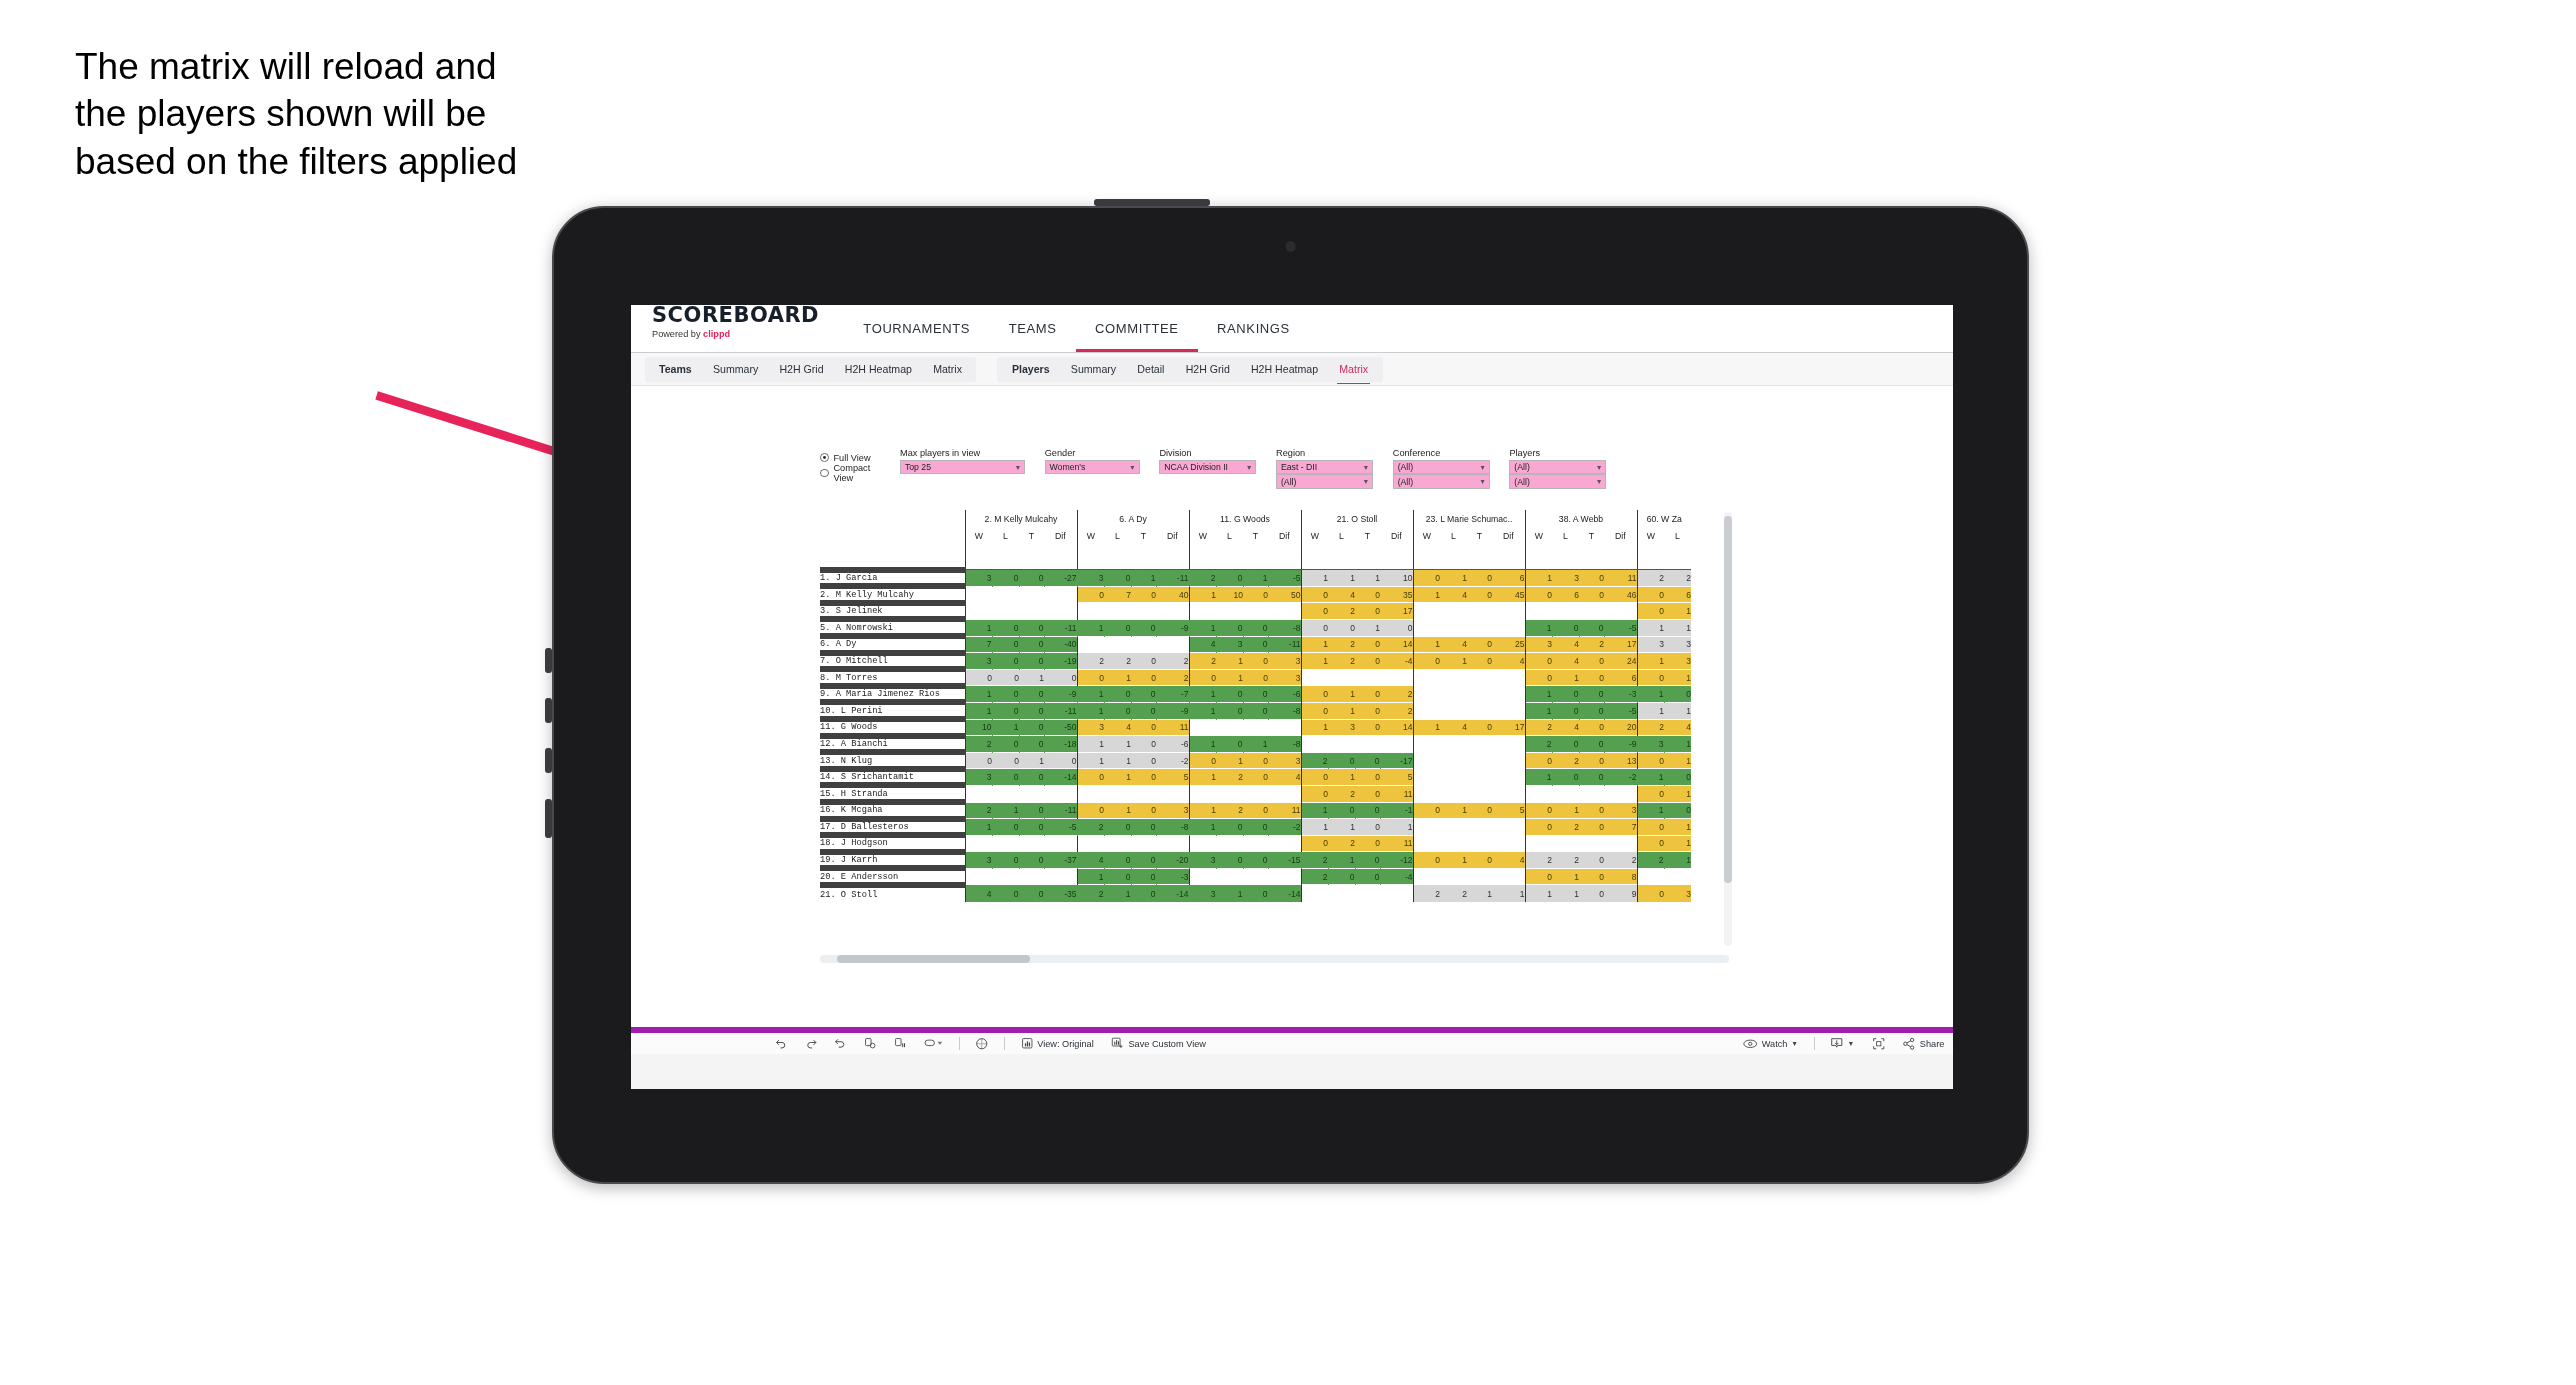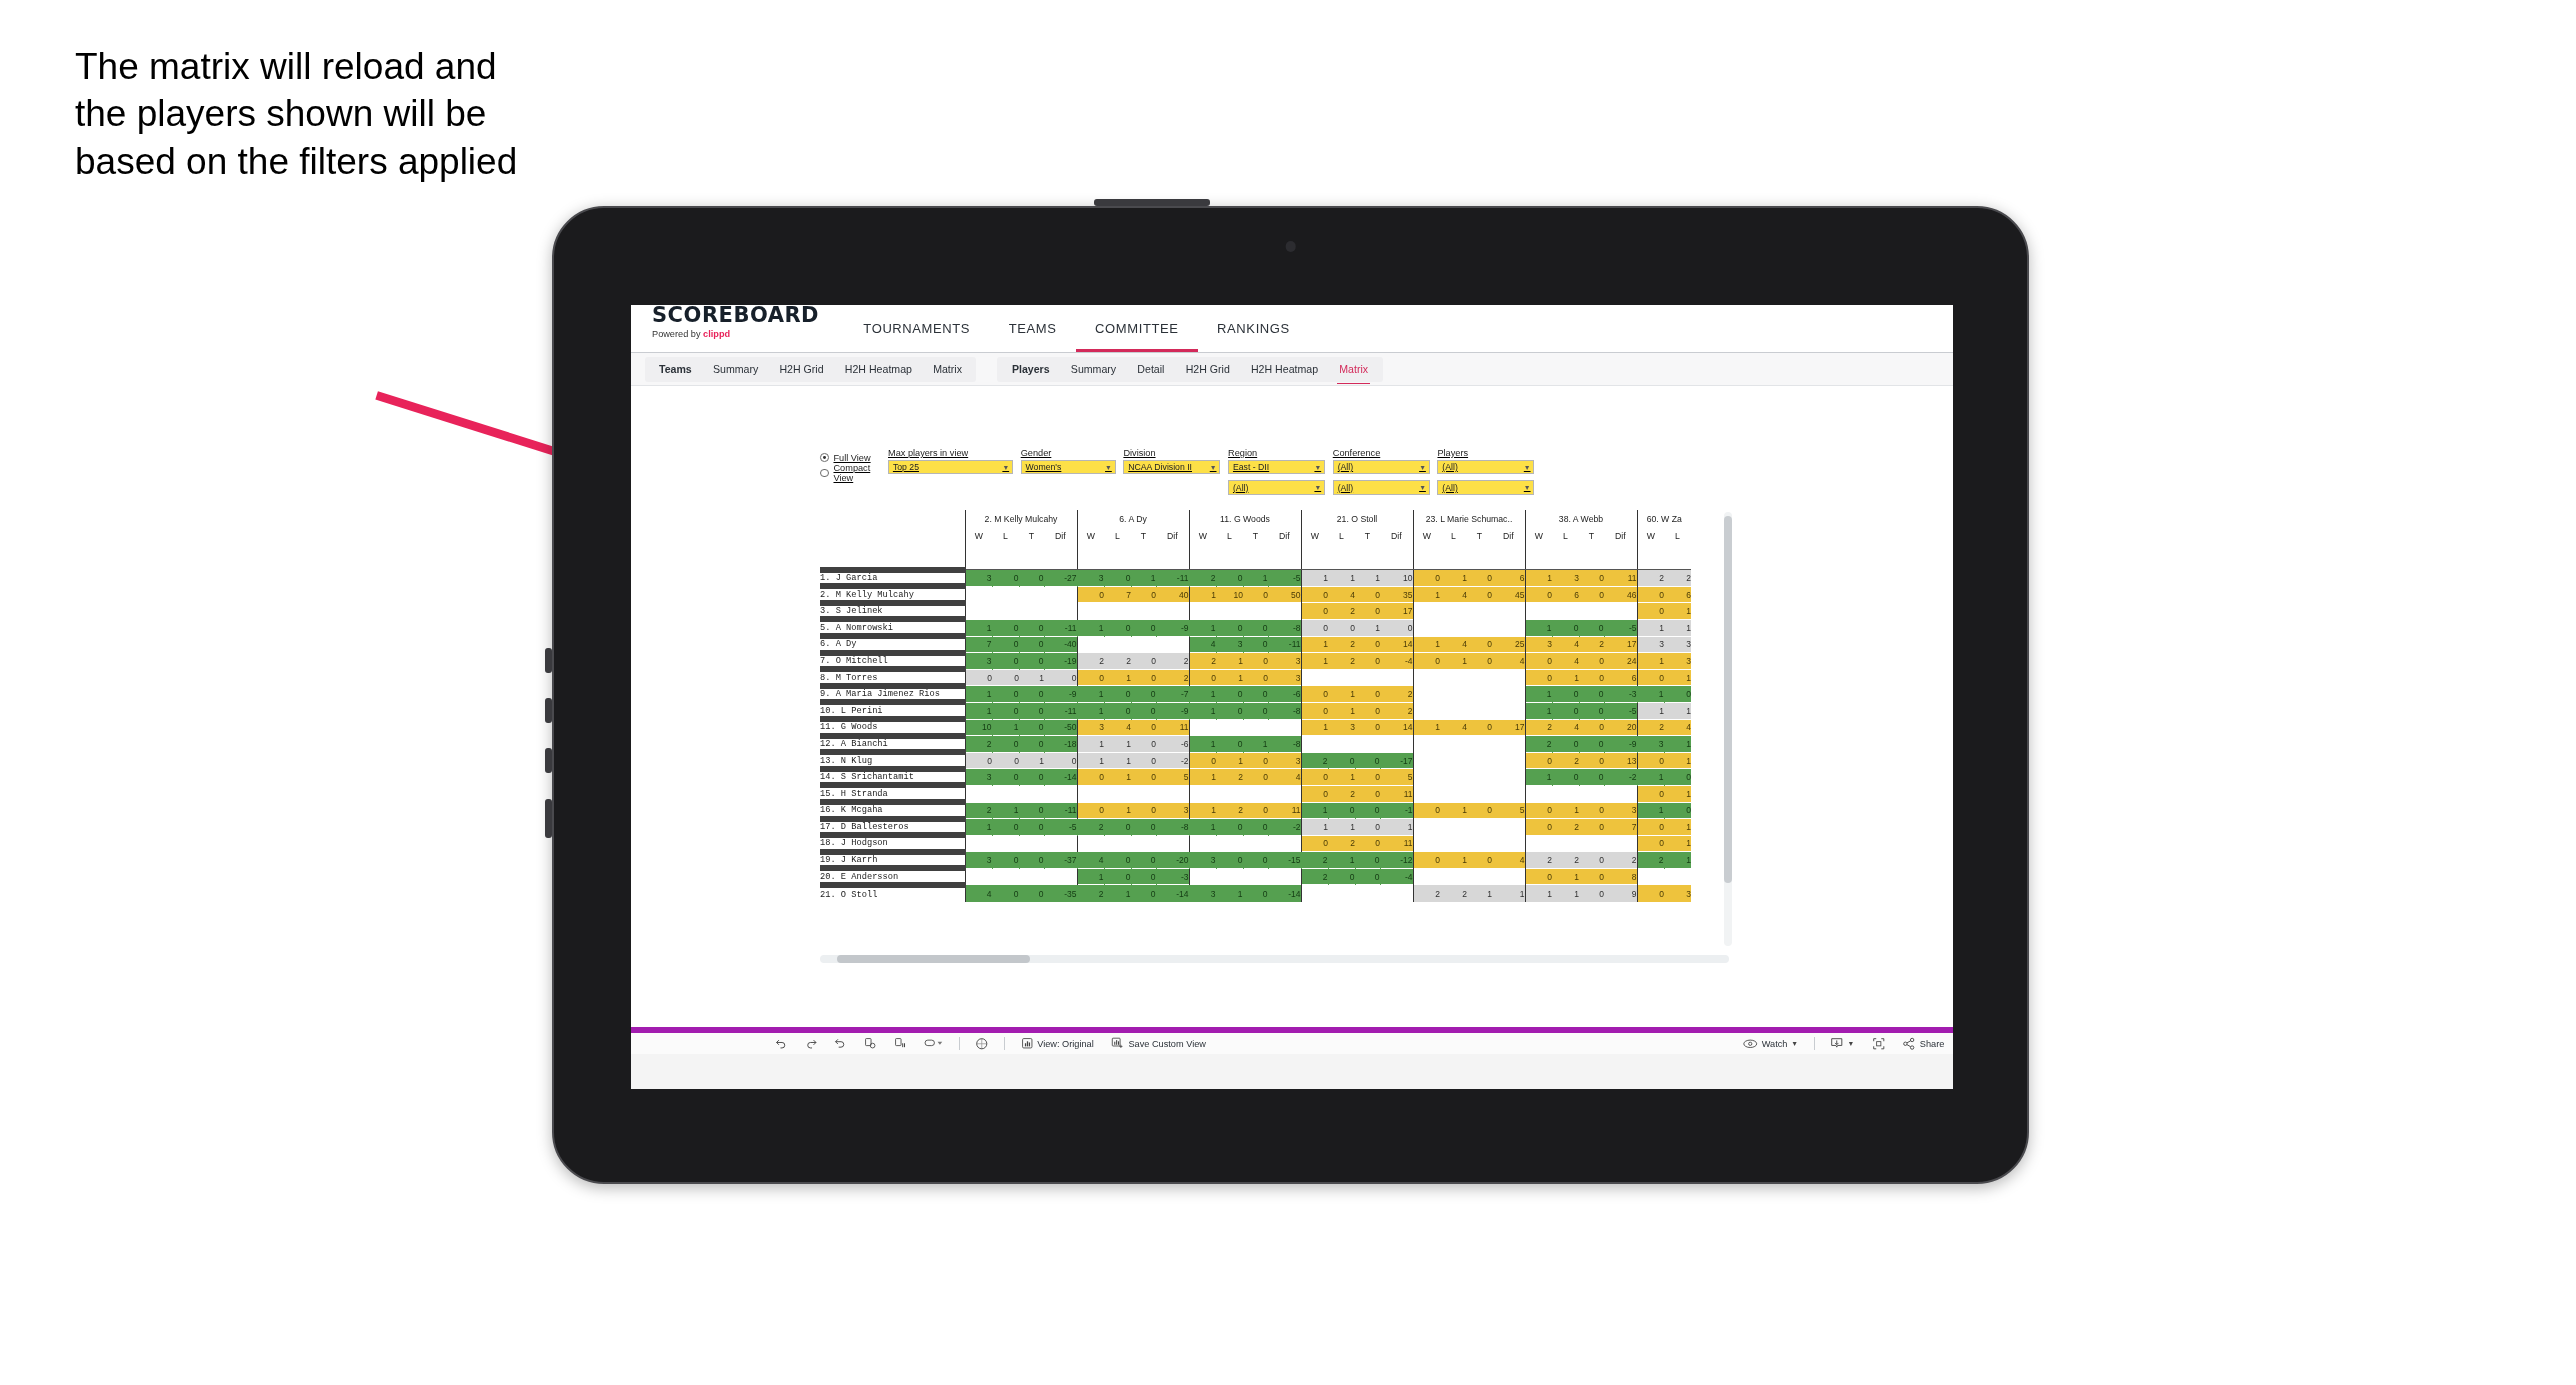--- a/index.html
+++ b/index.html
@@ -82,41 +82,41 @@
   .subitem.active { color:#d32a5a; position:relative; }
   .subitem.active::after {
     content:""; position:absolute; left:8.7px; right:8.7px; bottom:-2.9px; height:1.9px; background:#d32a5a;
   }
 
   
   .viz { position:relative; background:#ffffff; height: 668px; }
 
   .filters {
     position:absolute; left: 189px; top: 62px;
-    display: flex; align-items: flex-start; gap: 0; text-decoration: underline;
+    display: flex; align-items: flex-start; gap: 12px;
   }
   .radio-col { width: 68px; padding-top: 1.9px; }
   .radio-row { display:flex; align-items:center; gap: 4.8px; height: 15.4px; font-size: 9.2px; color:#1c1c1c; cursor:pointer;}
   .radio-dot {
     width: 8.7px; height: 8.7px; border-radius: 50%; border: 1px solid #6b6b6b; background:#fff;
     display:inline-block; position: relative; flex: none;
   }
   .radio-dot.on::after {
     content:""; position:absolute; left:1.9px; top:1.9px; width:2.9px; height:2.9px; border-radius:50%; background:#333;
   }
   .fgroup { margin-right: 7.7px; }
   .fgroup.wide { width: 125px; }
   .fgroup.w2 { width: 95px; }
   .fgroup.w3 { width: 97px; }
   .flabel { font-size: 9.2px; color:#1c1c1c; margin-bottom: 1.9px; }
   .fselect {
-    height: 14.5px; border: 1px solid #b6b6b6; background:#fde047;
+    height: 14.5px; border: 1px solid #b6b6b6; background:#f9a8d4;
     display:flex; align-items:center; justify-content: space-between;
     padding: 0 2.9px 0 3.9px; font-size: 8.7px; color:#222; cursor:pointer;
-    margin-bottom: 6px;
+    margin-bottom: 0;
   }
   .fselect .caret { font-size: 6.8px; color:#555; margin-left:3.9px; }
 
   
   .matrix-wrap {
     position:absolute; left: 189px; top: 124px; width: 909px; height: 434px;
     background:#fff;
   }
   table.matrix { border-collapse: collapse; table-layout: fixed; font-size: 8.5px; color:#1c1c1c; }
   table.matrix td, table.matrix th { padding: 0; }

